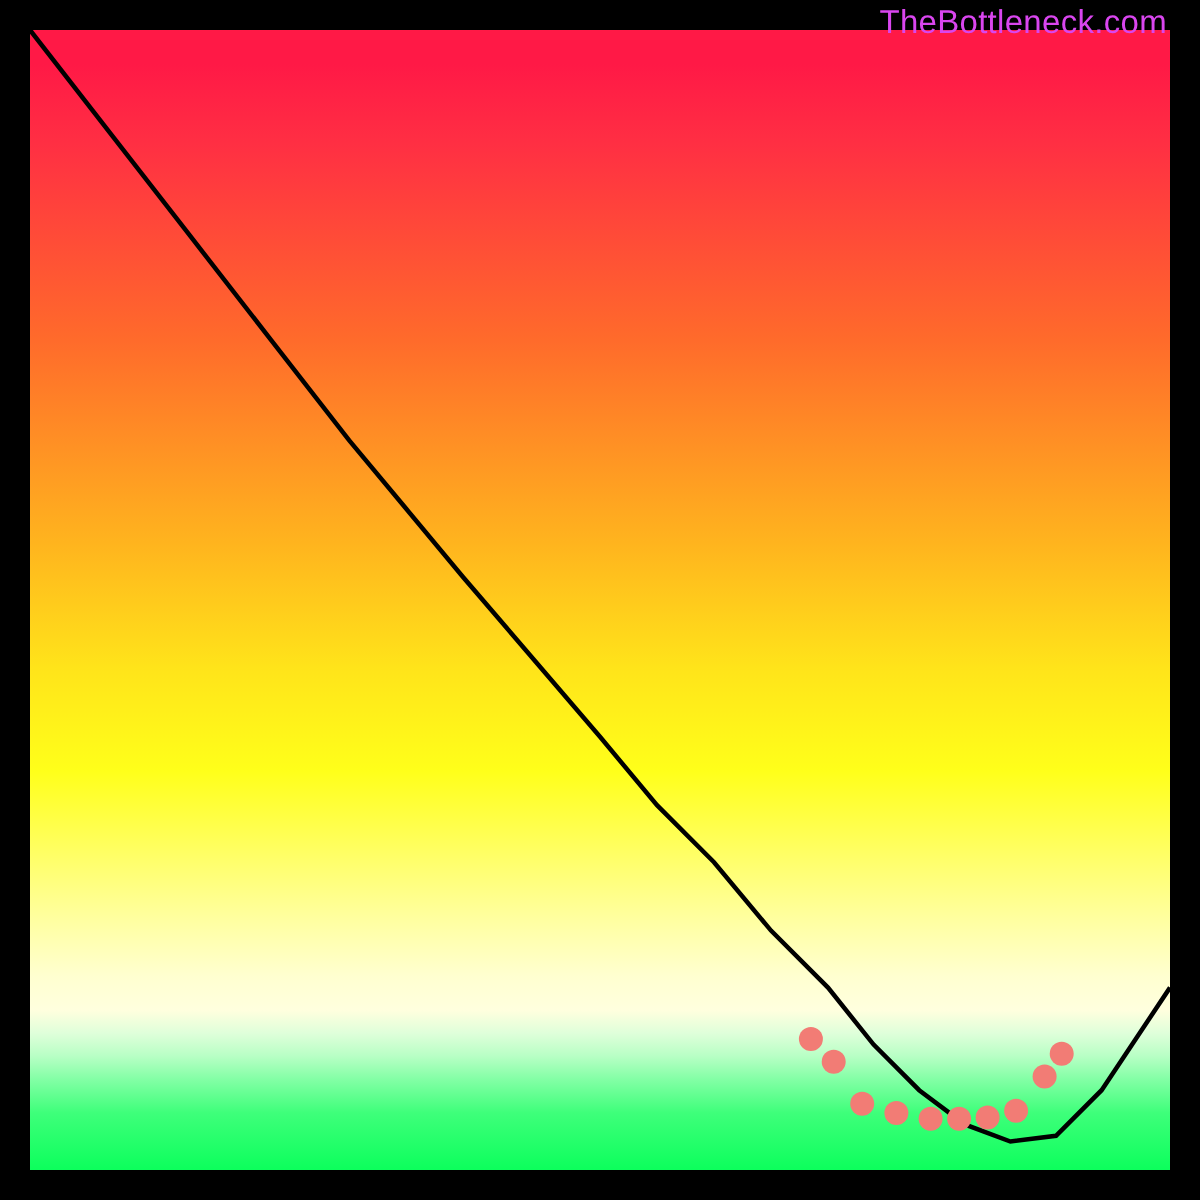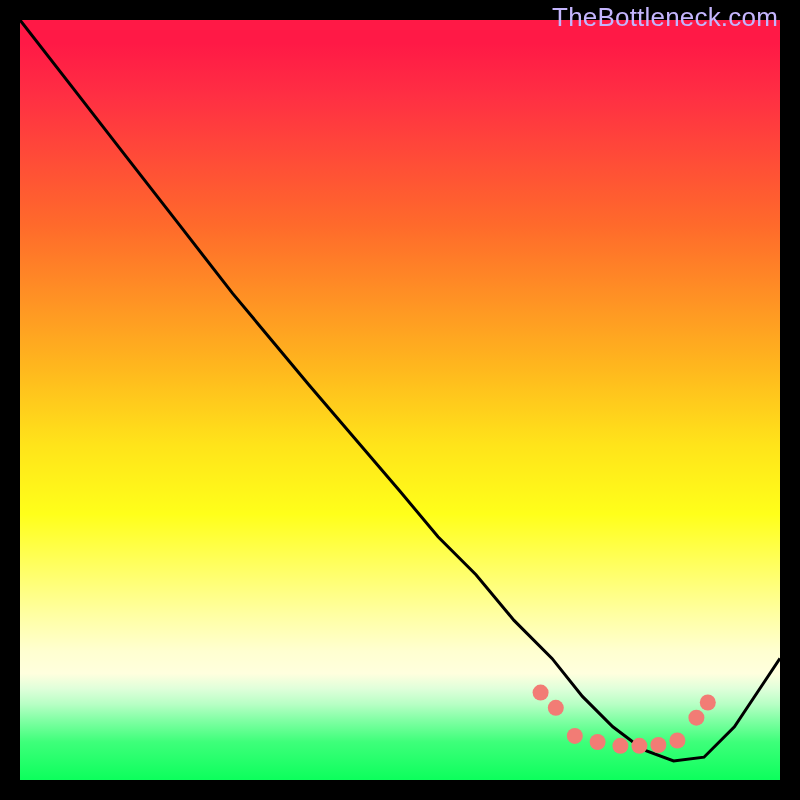--- a/index.html
+++ b/index.html
@@ -51,22 +51,22 @@
     position: absolute;
     left: 0;
     top: 0;
     width: 760px;
     height: 760px;
   }
   .watermark {
     position: absolute;
     top: 2px;
     right: 22px;
-    font-size: 26px;
-    color: #c4b5fd;
+    font-size: 22px;
+    color: #d946ef;
     letter-spacing: 0.2px;
   }
 </style>
 </head>
 <body>
 
 <div class="frame">
   <div class="plot">
     <div class="gradient"></div>
     <svg class="curve-svg" viewBox="0 0 760 760" preserveAspectRatio="none">

